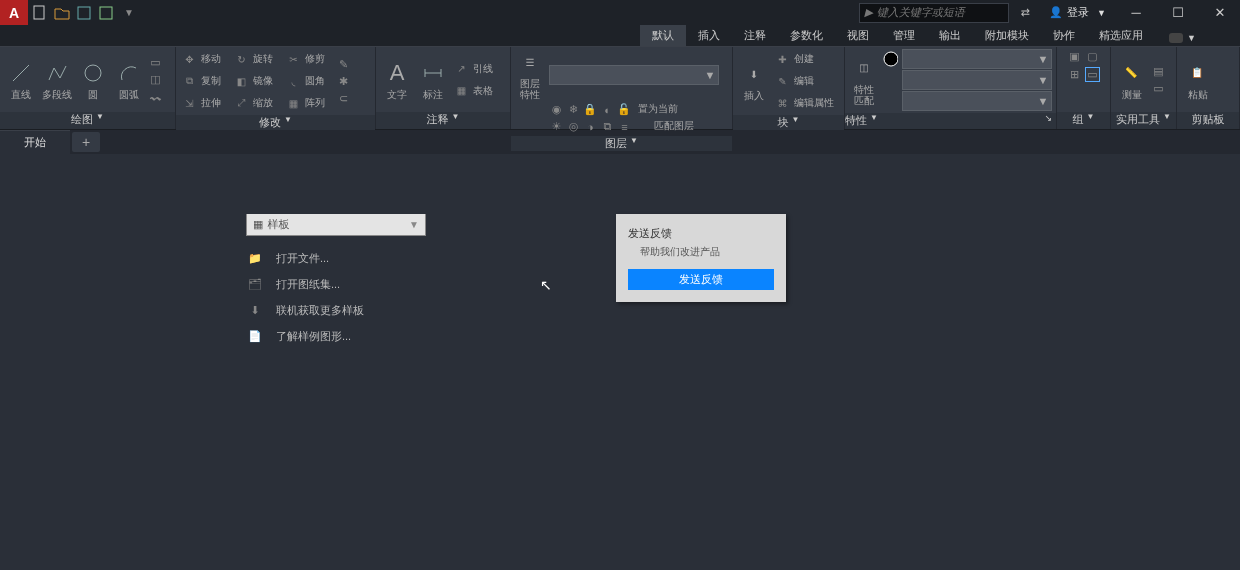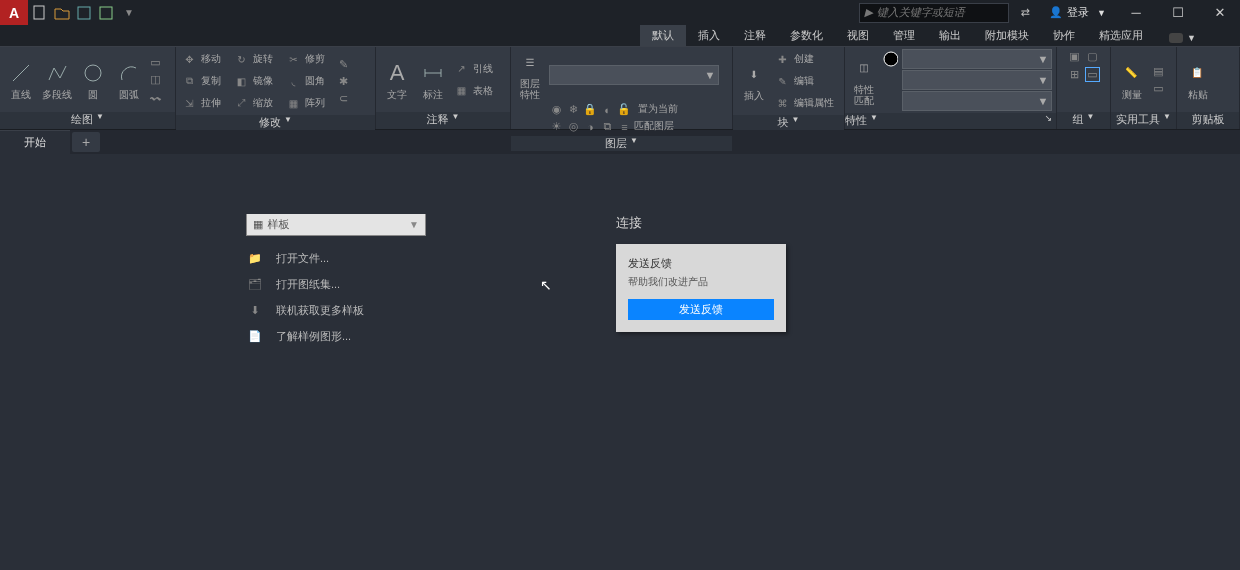--- a/index.html
+++ b/index.html
@@ -61,21 +61,21 @@
 .template-bar .arw { margin-left: auto; color: #888; font-size: 10px; }
 
 .start-links { margin-top: 14px; display: flex; flex-direction: column; gap: 10px; }
 .start-link { display: flex; align-items: center; gap: 12px; color: #bbb; font-size: 11px; }
 .start-link .lico { width: 18px; height: 16px; display: flex; align-items: center; justify-content: center; color: #888; }
 
 .col-mid { flex: 1; }
 .col-right { width: 200px; margin-left: 60px; }
 .feedback-card { background: #d8d8d8; padding: 12px; width: 170px; color: #333; font-size: 11px; box-shadow: 2px 2px 4px rgba(0,0,0,.4); }
 .feedback-card .ttl { font-size: 11px; margin-bottom: 4px; }
-.feedback-card .sub { font-size: 10px; color: #555; margin-bottom: 10px; }
+.feedback-card .sub { font-size: 10px; color: #555; margin-bottom: 10px; margin-left: 12px; }
 .feedback-btn { background: #0a84ff; color: #fff; text-align: center; padding: 3px 0; font-size: 11px; }
 
 .cursor { position: absolute; top: 277px; left: 540px; font-size: 14px; color: #fff; pointer-events: none; }
 
 svg { display: block; }
 </style>
 </head>
 <body>
 
 <div class="titlebar">
@@ -293,21 +293,21 @@
         <span class="mini-ico">◐</span>
         <span class="mini-ico">🔓</span>
         <span style="font-size:10px;color:#aaa;margin-left:4px;">置为当前</span>
       </div>
       <div style="display:flex;gap:2px;padding-left:34px;">
         <span class="mini-ico">☀</span>
         <span class="mini-ico">◎</span>
         <span class="mini-ico">◑</span>
         <span class="mini-ico">⧉</span>
         <span class="mini-ico">≡</span>
-        <span style="font-size:10px;color:#aaa;margin-left:0;">匹配图层</span>
+        <span style="font-size:10px;color:#aaa;margin-left:20px;">匹配图层</span>
       </div>
     </div>
     <div class="panel-title">
         <span>图层</span>
         <span class="arw">▼</span>
       </div>
   </div>
 
   <div class="panel" style="width:112px;">
     <div class="panel-body">
@@ -443,21 +443,20 @@
         </div>
       <div class="start-link">
           <span class="lico">📄</span>
           <span>了解样例图形...</span>
         </div>
     </div>
   </div>
 
 
   <div class="col-right">
-    <h3>连接</h3>
     <div class="feedback-card">
       <div class="ttl">发送反馈</div>
       <div class="sub">帮助我们改进产品</div>
       <div class="feedback-btn">发送反馈</div>
     </div>
   </div>
 </div>
 
 <div class="cursor">↖</div>
 

